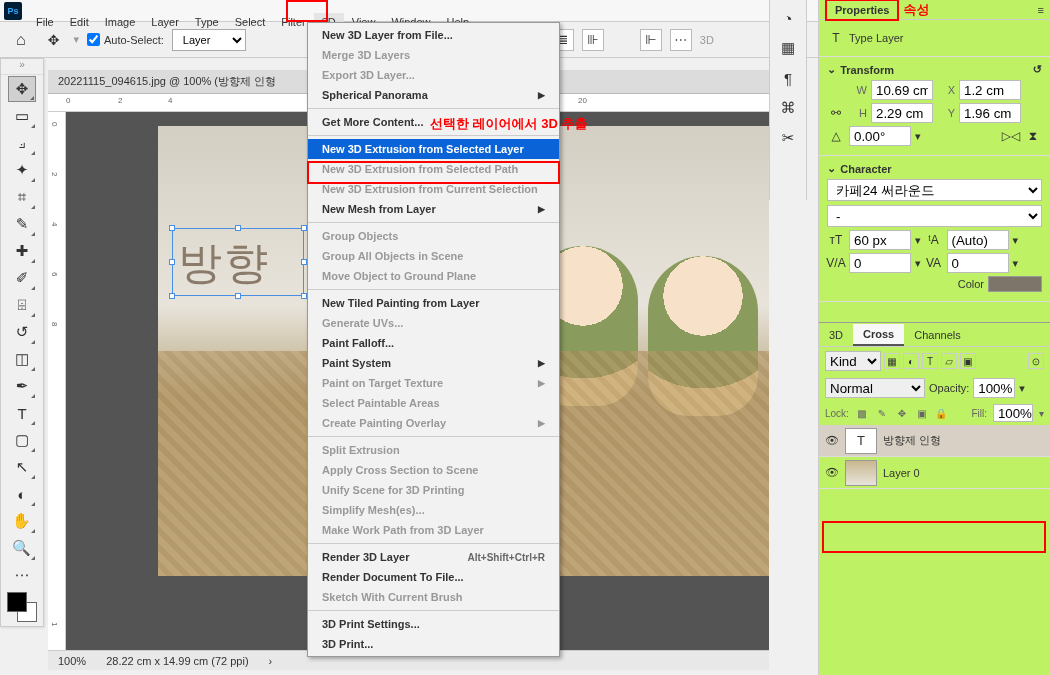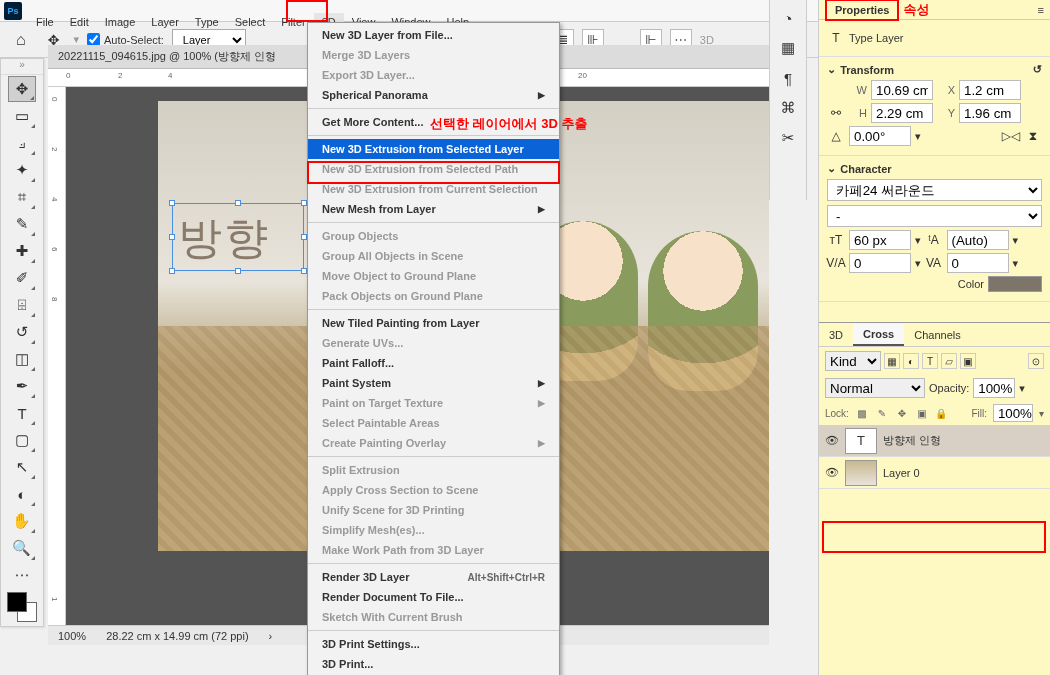--- a/index.html
+++ b/index.html
@@ -33,42 +33,42 @@
 .left-toolbar { position: absolute; top: 58px; left: 0; width: 44px; background: #f0f0f0; border: 1px solid #ccc; box-shadow: 1px 1px 2px rgba(0,0,0,0.1); }
 .left-toolbar .thead { height: 16px; text-align: center; font-size: 10px; color: #888; border-bottom: 1px solid #ddd; }
 .tool { width: 28px; height: 26px; margin: 1px auto; display: flex; align-items: center; justify-content: center; font-size: 15px; cursor: pointer; position: relative; }
 .tool.active { background: #d0d0d0; border: 1px solid #888; }
 .tool .corner { position: absolute; bottom: 1px; right: 1px; width: 0; height: 0; border-right: 4px solid #666; border-top: 4px solid transparent; }
 .fgbg { width: 30px; height: 30px; margin: 4px auto; position: relative; }
 .fgbg .fg { position: absolute; top: 0; left: 0; width: 20px; height: 20px; background: #000; border: 1px solid #666; }
 .fgbg .bg { position: absolute; bottom: 0; right: 0; width: 20px; height: 20px; background: #fff; border: 1px solid #666; }
 
 
-.doc-area { position: absolute; top: 45px; left: 48px; width: 721px; height: 600px; background: #e8e8e8; }
+.doc-area { position: absolute; top: 70px; left: 48px; width: 721px; height: 600px; background: #e8e8e8; }
 .doc-tab { height: 24px; background: #dcdcdc; display: flex; align-items: center; padding: 0 10px; font-size: 11px; border-bottom: 1px solid #bbb; }
 .ruler-h { height: 18px; background: #fff; border-bottom: 1px solid #ccc; position: relative; font-size: 8px; }
 .ruler-h span { position: absolute; top: 2px; color: #666; }
 .ruler-v { position: absolute; top: 42px; left: 0; width: 18px; height: 558px; background: #fff; border-right: 1px solid #ccc; font-size: 8px; }
 .ruler-v span { position: absolute; left: 2px; color: #666; writing-mode: vertical-lr; }
 .canvas { position: absolute; top: 42px; left: 18px; right: 0; bottom: 20px; background: #545454; overflow: hidden; }
 .photo { position: absolute; top: 14px; left: 92px; width: 620px; height: 450px; background: linear-gradient(180deg, #d4cfc3 0%, #e8e4db 40%, #b8a57c 60%, #c9b88f 100%); }
 .photo::after { content: ""; position: absolute; bottom: 0; left: 0; right: 0; height: 50%; background: repeating-linear-gradient(45deg, #b89a6a, #b89a6a 6px, #a88856 6px, #a88856 12px); opacity: 0.6; }
 .doll { position: absolute; width: 110px; height: 160px; border-radius: 55px 55px 40px 40px; background: radial-gradient(circle at 50% 25%, #f7e1c9 0 30%, #8a9b5e 30% 70%, #f3d9a0 70%); }
 .text-box { position: absolute; top: 122px; left: 112px; width: 120px; height: 56px; }
 .text-box .sel { position: absolute; inset: -6px; border: 1px solid #4a90e2; }
 .text-box .h { position: absolute; width: 6px; height: 6px; background: #fff; border: 1px solid #4a90e2; }
 .text-box .txt { font-size: 44px; font-weight: normal; color: #8a7a6a; letter-spacing: 2px; }
 .status-bar { position: absolute; bottom: 0; left: 0; right: 0; height: 20px; background: #e8e8e8; display: flex; align-items: center; gap: 20px; padding: 0 10px; font-size: 11px; border-top: 1px solid #ccc; }
 
 
 .right-strip { position: absolute; top: 0; right: 243px; width: 38px; height: 200px; background: #f0f0f0; border-left: 1px solid #ccc; border-right: 1px solid #ccc; }
 .strip-icon { width: 28px; height: 24px; margin: 6px auto; display: flex; align-items: center; justify-content: center; font-size: 15px; }
 
 
-.right-panels { position: absolute; top: 0; right: 0; width: 232px; height: 675px; background: #fef9c3; border-left: 1px solid #ccc; font-size: 11px; }
+.right-panels { position: absolute; top: 0; right: 0; width: 232px; height: 675px; background: #bef264; border-left: 1px solid #ccc; font-size: 11px; }
 .panel-head { height: 20px; display: flex; align-items: center; padding: 0 6px; gap: 4px; border-bottom: 1px solid #ccc; }
 .panel-tab { padding: 4px 8px; font-weight: bold; }
 .panel-section { padding: 6px 8px; border-bottom: 1px solid #ddd; }
 .sec-head { display: flex; align-items: center; gap: 4px; font-weight: bold; margin-bottom: 4px; }
 .prop-row { display: flex; align-items: center; gap: 4px; margin: 3px 0; }
 .prop-label { width: 18px; text-align: right; color: #666; }
 .prop-input { width: 62px; height: 20px; border: 1px solid #bbb; background: #fff; padding: 0 4px; }
 .prop-icon { width: 18px; height: 18px; display: flex; align-items: center; justify-content: center; font-size: 12px; }
 .char-select { width: 100%; height: 22px; border: 1px solid #bbb; background: #fff; padding: 0 4px; }
 .color-swatch { width: 54px; height: 16px; background: #7e756a; border: 1px solid #999; }
@@ -170,23 +170,20 @@
     </div>
     <div class="dd-sep"></div>
     <div class="dd-item disabled">
       <span>Group Objects</span>
     </div>
     <div class="dd-item disabled">
       <span>Group All Objects in Scene</span>
     </div>
     <div class="dd-item disabled">
       <span>Move Object to Ground Plane</span>
-    </div>
-    <div class="dd-item disabled">
-      <span>Pack Objects on Ground Plane</span>
     </div>
     <div class="dd-sep"></div>
     <div class="dd-item">
       <span>New Tiled Painting from Layer</span>
     </div>
     <div class="dd-item disabled">
       <span>Generate UVs...</span>
     </div>
     <div class="dd-item">
       <span>Paint Falloff...</span>

